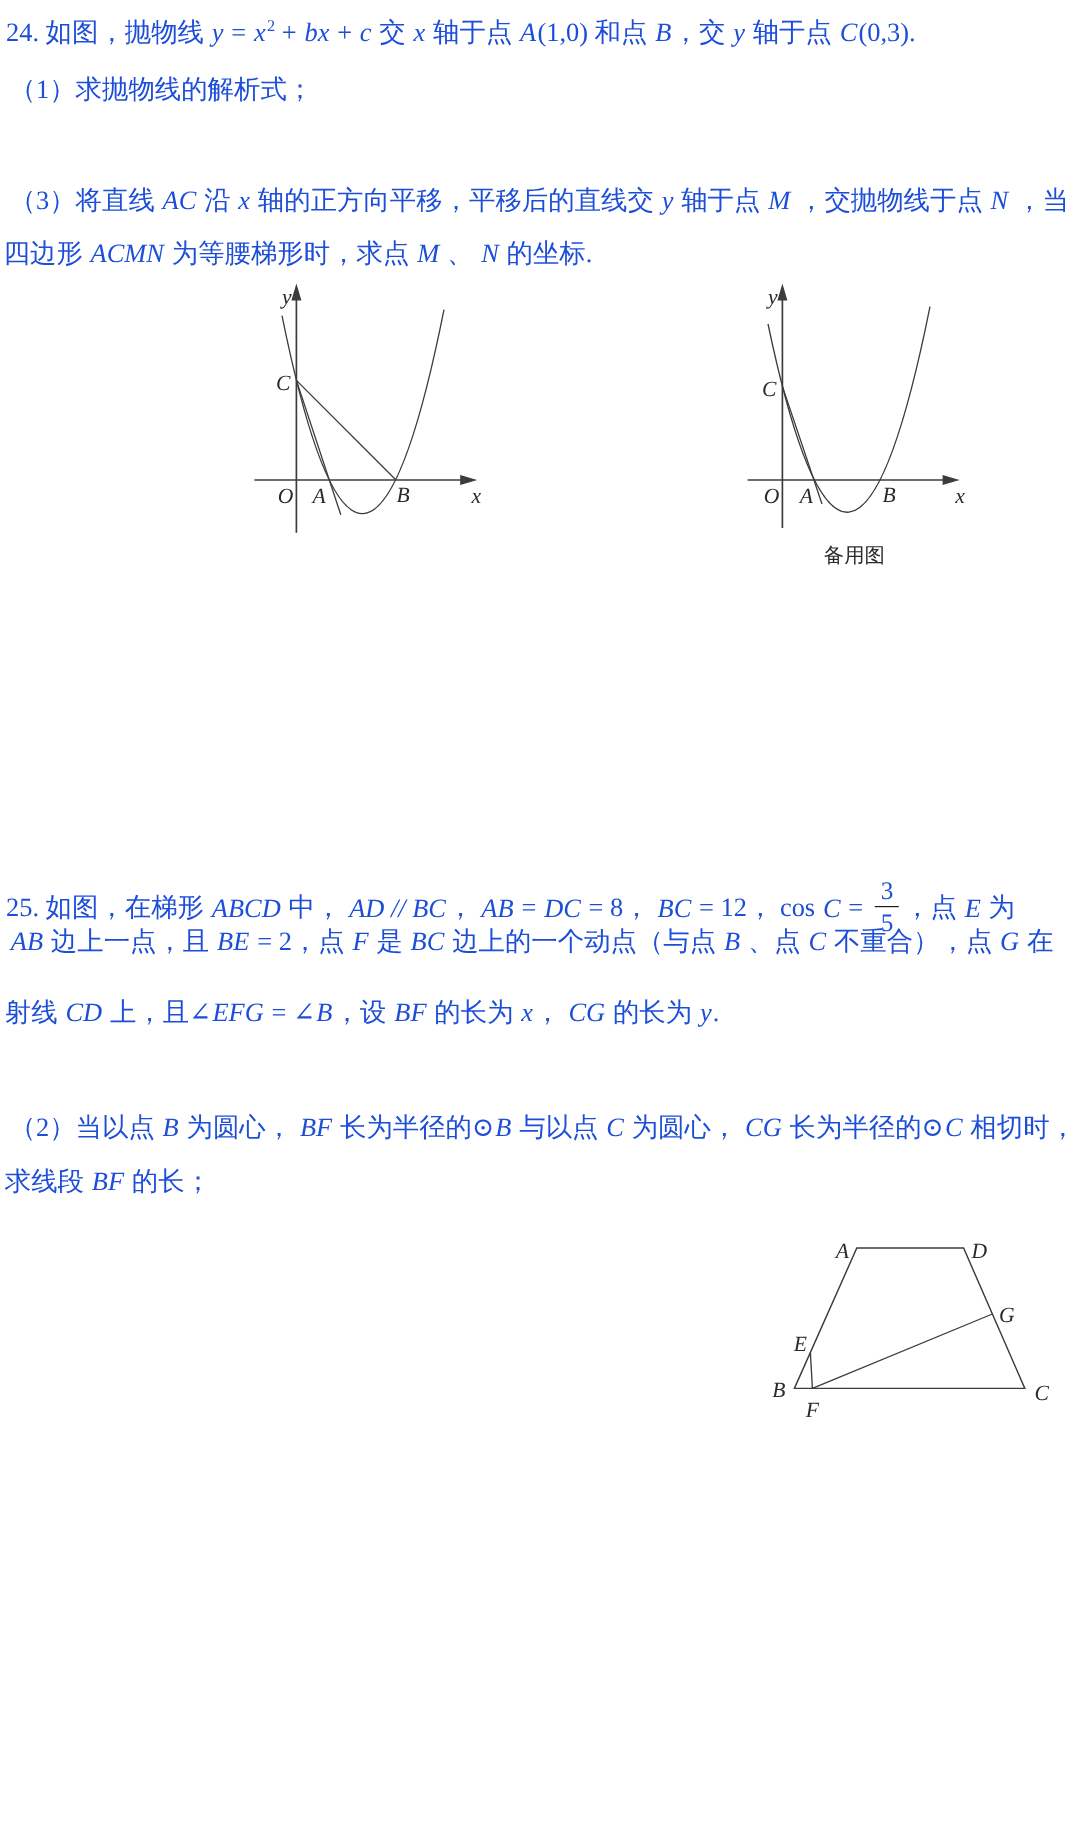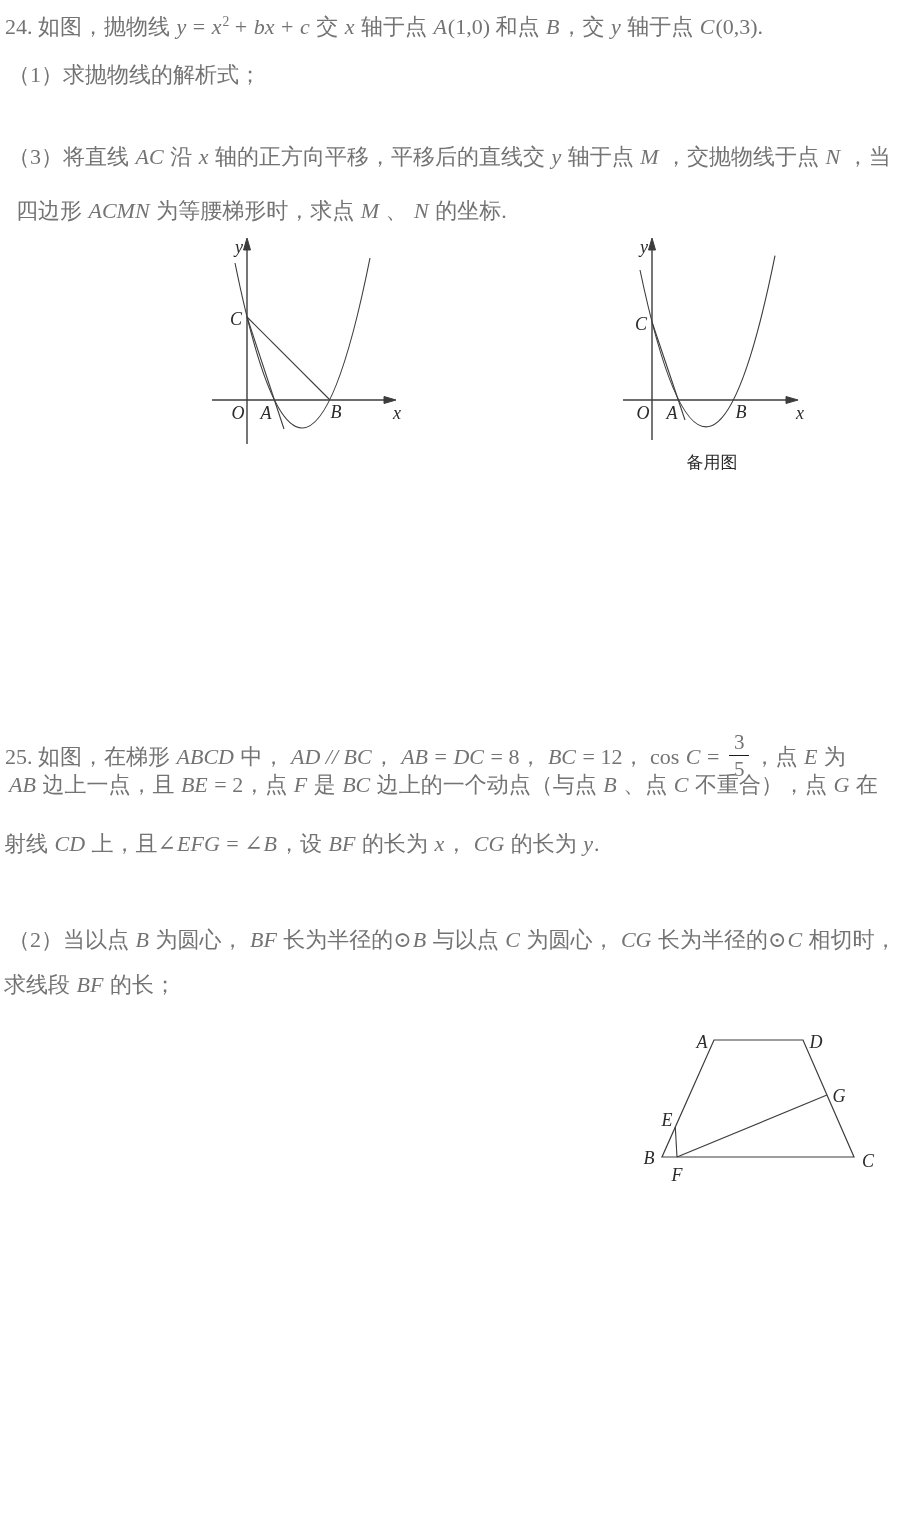--- a/index.html
+++ b/index.html
@@ -10,21 +10,21 @@
     background:#ffffff;
     font-family:"Liberation Serif","DejaVu Serif",serif;
     color:#1c1c1c;
     overflow:hidden;
   }
   .line{
     position:absolute;
     font-size:22px;
     line-height:30px;
     white-space:nowrap;
-    color:#737373;
+    color:#1d4ed8;
   }
   .mi{font-style:italic;font-family:"Liberation Serif","DejaVu Serif",serif;padding:0 1px;}
   sup{font-size:0.62em;line-height:0;}
   .frac{
     display:inline-flex;
     flex-direction:column;
     align-items:center;
     vertical-align:middle;
     line-height:1.15;
     font-size:21px;
@@ -41,22 +41,22 @@
   }
   .fig text.caption{font-style:normal;font-size:17px;}
 </style>
 </head>
 <body>
 
 <div class="page">
 
   <div class="line" style="left:5px;top:12px;"><span>24. 如图，抛物线 </span><span class="mi">y</span><span> = </span><span class="mi">x</span><sup>2</sup><span> + </span><span class="mi">bx</span><span> + </span><span class="mi">c</span><span> 交 </span><span class="mi">x</span><span> 轴于点 </span><span class="mi">A</span><span>(1,0) 和点 </span><span class="mi">B</span><span>，交 </span><span class="mi">y</span><span> 轴于点 </span><span class="mi">C</span><span>(0,3).</span></div>
   <div class="line" style="left:8px;top:60px;"><span>（1）求抛物线的解析式；</span></div>
-  <div class="line" style="left:8px;top:142px;"><span>（3）将直线 </span><span class="mi">AC</span><span> 沿 </span><span class="mi">x</span><span> 轴的正方向平移，平移后的直线交 </span><span class="mi">y</span><span> 轴于点 </span><span class="mi">M</span><span> ，交抛物线于点 </span><span class="mi">N</span><span> ，当</span></div>
-  <div class="line" style="left:16px;top:196px;"><span>四边形 </span><span class="mi">ACMN</span><span> 为等腰梯形时，求点 </span><span class="mi">M</span><span> 、 </span><span class="mi">N</span><span> 的坐标.</span></div>
+  <div class="line" style="left:8px;top:152px;"><span>（3）将直线 </span><span class="mi">AC</span><span> 沿 </span><span class="mi">x</span><span> 轴的正方向平移，平移后的直线交 </span><span class="mi">y</span><span> 轴于点 </span><span class="mi">M</span><span> ，交抛物线于点 </span><span class="mi">N</span><span> ，当</span></div>
+  <div class="line" style="left:3px;top:196px;"><span>四边形 </span><span class="mi">ACMN</span><span> 为等腰梯形时，求点 </span><span class="mi">M</span><span> 、 </span><span class="mi">N</span><span> 的坐标.</span></div>
 
   <svg class="fig" style="left:180px;top:236px;" width="230" height="212" viewBox="180 236 230 212">
     <line x1="247" y1="444" x2="247" y2="246" stroke-width="1.4"></line>
     <polygon points="247,238 243.5,250 250.5,250" fill="#3c3c3c"></polygon>
     <line x1="212" y1="400" x2="389" y2="400" stroke-width="1.4"></line>
     <polygon points="396,400 384,396.5 384,403.5" fill="#3c3c3c"></polygon>
     <path d="M 235 263 Q 302.5 595.5 370 258" fill="none" stroke-width="1.1"></path>
     <line x1="247" y1="317" x2="330" y2="400" stroke-width="1.1"></line>
     <line x1="247" y1="317" x2="284" y2="429" stroke-width="1.1"></line>
     <text x="243" y="253" text-anchor="end">y</text>

